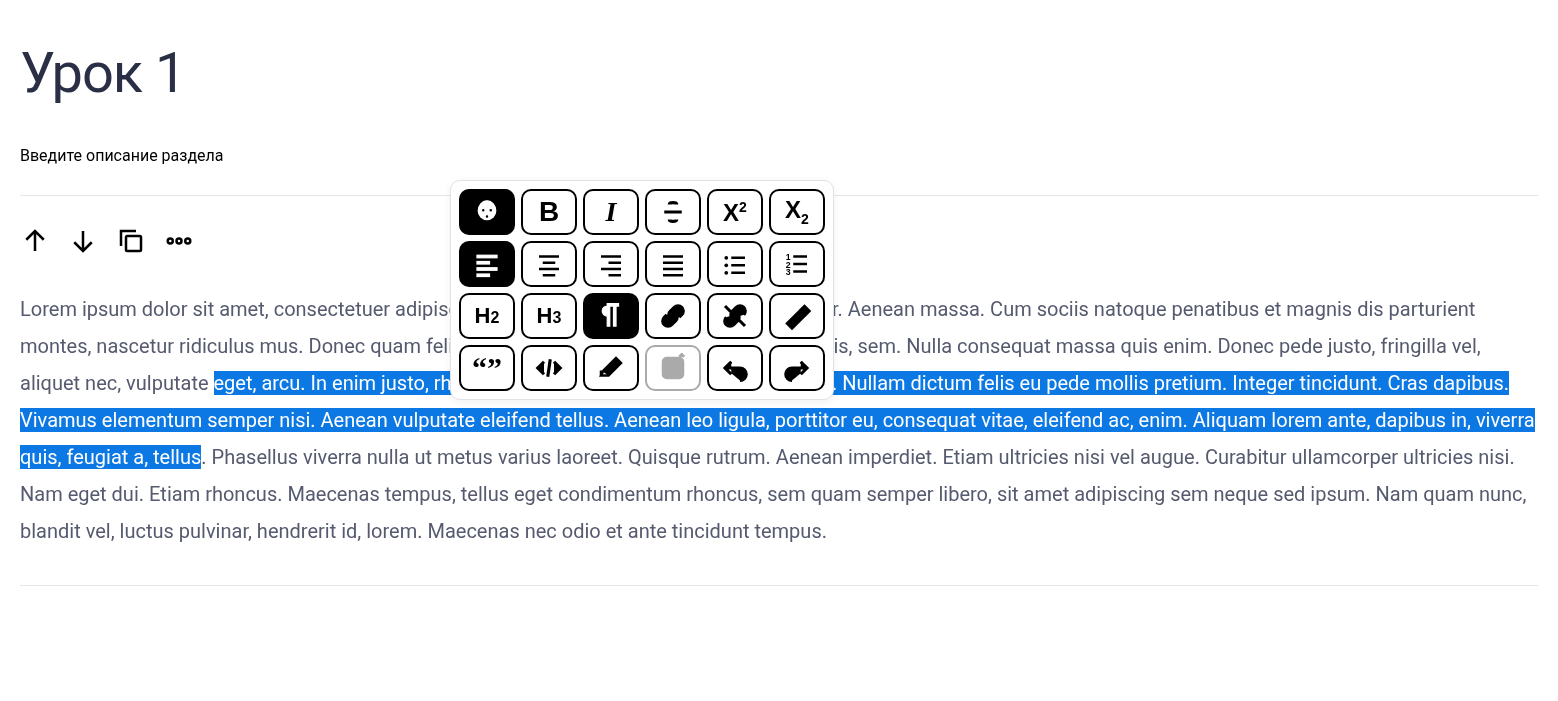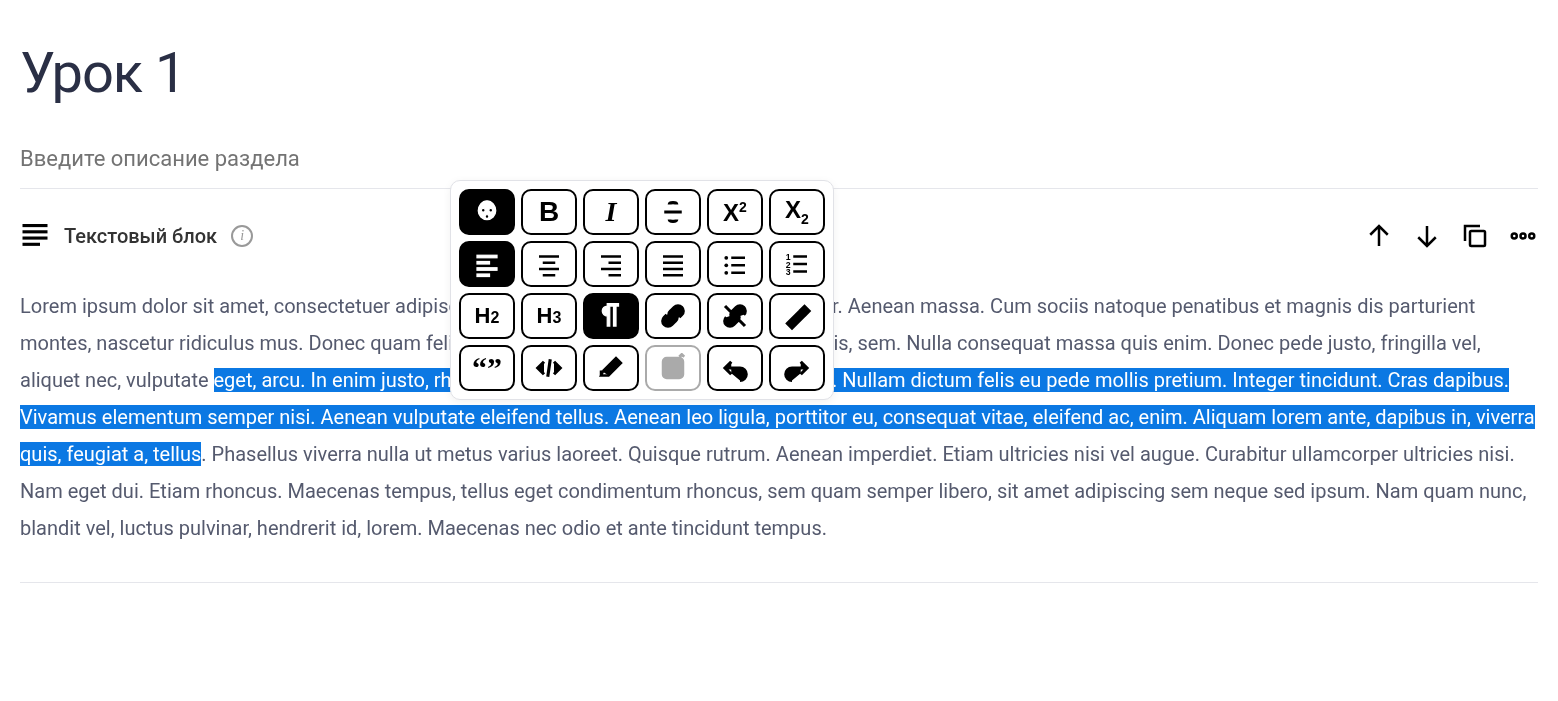--- a/index.html
+++ b/index.html
@@ -1,18 +1,18 @@
 <!DOCTYPE html>
 <html><head>
 <meta charset="utf-8">
 <style>
   * { box-sizing: border-box; margin: 0; padding: 0; }
   body { font-family: -apple-system, BlinkMacSystemFont, 'Segoe UI', Roboto, Arial, sans-serif; background: #fff; width: 1558px; height: 701px; overflow: hidden; padding: 0 20px; }
   .page-title { font-size: 56px; font-weight: 400; color: #2a2f45; margin: 40px 0 40px 0; letter-spacing: -1px; }
-  .desc-placeholder { color: #737373; font-size: 22px; margin-bottom: 17px; }
+  .desc-placeholder { color: #000000; font-size: 16px; margin-bottom: 30px; }
   .section-divider { border: none; border-top: 1px solid #e5e6eb; margin: 0; }
   .block-header { display: flex; align-items: center; justify-content: space-between; padding: 30px 0 25px 0; position: relative; }
   .block-header-left { display: flex; align-items: center; gap: 14px; }
   .block-type-icon svg { width: 30px; height: 30px; fill: #000; }
   .block-title { font-size: 20px; font-weight: 500; color: #333; }
   .info-icon { width: 22px; height: 22px; border: 2px solid #999; border-radius: 50%; display: flex; align-items: center; justify-content: center; font-size: 14px; color: #999; font-family: Georgia, serif; font-style: italic; }
   .block-header-right { display: flex; align-items: center; gap: 18px; }
   .action-icon { cursor: pointer; display: flex; align-items: center; justify-content: center; }
   .action-icon svg { width: 30px; height: 30px; stroke: #000; fill: none; stroke-width: 2; }
   .content { font-size: 20px; line-height: 1.85; color: #555a6e; padding: 10px 0 35px 0; }
@@ -30,32 +30,20 @@
   .tbtn .sup { font-size: 14px; vertical-align: super; }
 </style>
 </head>
 <body>
 
 <h1 class="page-title">Урок 1</h1>
 <div class="desc-placeholder">Введите описание раздела</div>
 <hr class="section-divider">
 
 <div class="block-header">
-  <div class="block-header-left">
-    <span class="block-type-icon">
-      <svg viewBox="0 0 24 24">
-          <rect x="2" y="4" width="20" height="2.5"></rect>
-          <rect x="2" y="9" width="20" height="2.5"></rect>
-          <rect x="2" y="14" width="20" height="2.5"></rect>
-          <rect x="2" y="19" width="14" height="2.5"></rect>
-        </svg>
-    </span>
-    <span class="block-title">Текстовый блок</span>
-    <span class="info-icon">i</span>
-  </div>
   <div class="block-header-right">
     <span class="action-icon">
         <svg viewBox="0 0 24 24">
           <path d="M12 20 L12 4 M5 11 L12 4 L19 11"></path>
         </svg>
       </span>
     <span class="action-icon">
         <svg viewBox="0 0 24 24">
           <path d="M12 4 L12 20 M5 13 L12 20 L19 13"></path>
         </svg>

